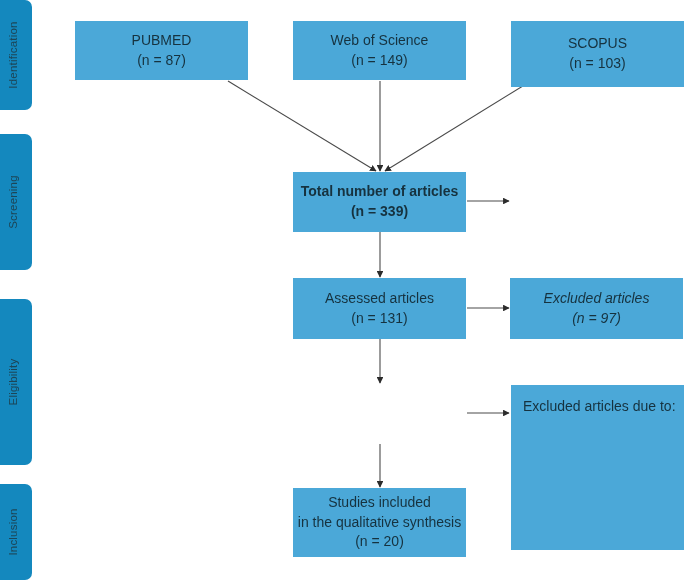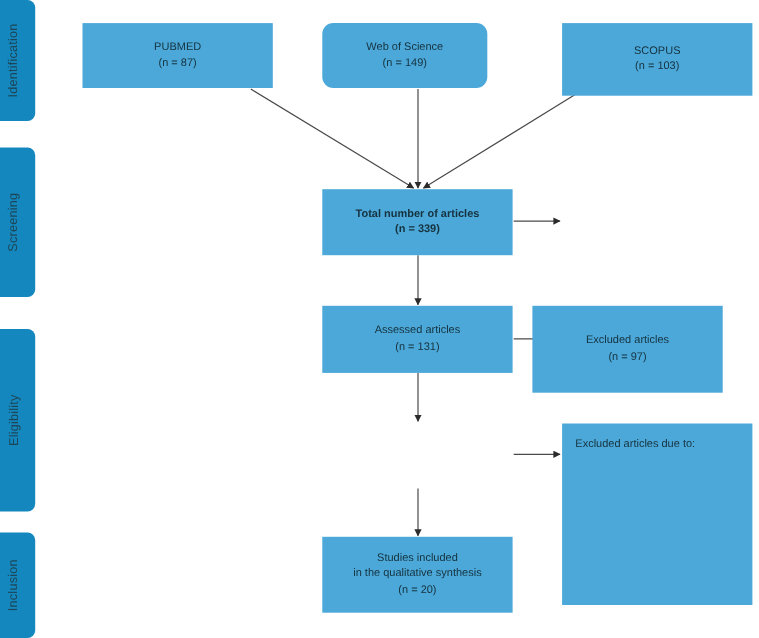--- a/index.html
+++ b/index.html
@@ -46,21 +46,21 @@
   
   .flow-box {
     position: absolute;
     background: #4ba8d8;
     box-sizing: border-box;
     display: flex;
     align-items: center;
     justify-content: center;
     text-align: center;
     line-height: 1.42;
-    font-size: 10px;
+    font-size: 14px;
     color: #16323f;
     padding: 2px 4px;
   }
   .flow-box .box-text {
     white-space: pre-line;
   }
 
   
   .flow-box.list-box {
     align-items: flex-start;
@@ -136,42 +136,42 @@
 
       <line x1="380" y1="444" x2="380" y2="487"></line>
     </g>
   </svg>
 
   <div class="flow-box" style="left:75px;top:21px;width:173px;height:59px;">
     <span class="box-text">PUBMED
 (n = 87)</span>
   </div>
 
-  <div class="flow-box" style="left:293px;top:21px;width:150px;height:59px;border-radius:10px;">
+  <div class="flow-box" style="left:293px;top:21px;width:173px;height:59px;">
     <span class="box-text">Web of Science
 (n = 149)</span>
   </div>
 
   <div class="flow-box" style="left:511px;top:21px;width:173px;height:66px;">
     <span class="box-text">SCOPUS
 (n = 103)</span>
   </div>
 
   <div class="flow-box" style="left:293px;top:172px;width:173px;height:60px;font-weight:bold;">
     <span class="box-text">Total number of articles
 (n = 339)</span>
   </div>
 
 
   <div class="flow-box" style="left:293px;top:278px;width:173px;height:61px;">
     <span class="box-text">Assessed articles
 (n = 131)</span>
   </div>
 
-  <div class="flow-box" style="left:484px;top:278px;width:173px;height:79px;">
+  <div class="flow-box" style="left:510px;top:278px;width:173px;height:61px;font-style:italic;">
     <span class="box-text">Excluded articles
 (n = 97)</span>
   </div>
 
 
   <div class="flow-box list-box" style="left:511px;top:385px;width:173px;height:165px;">
     <span>
       <span class="list-heading">Excluded articles due to:</span>
     </span>
   </div>

